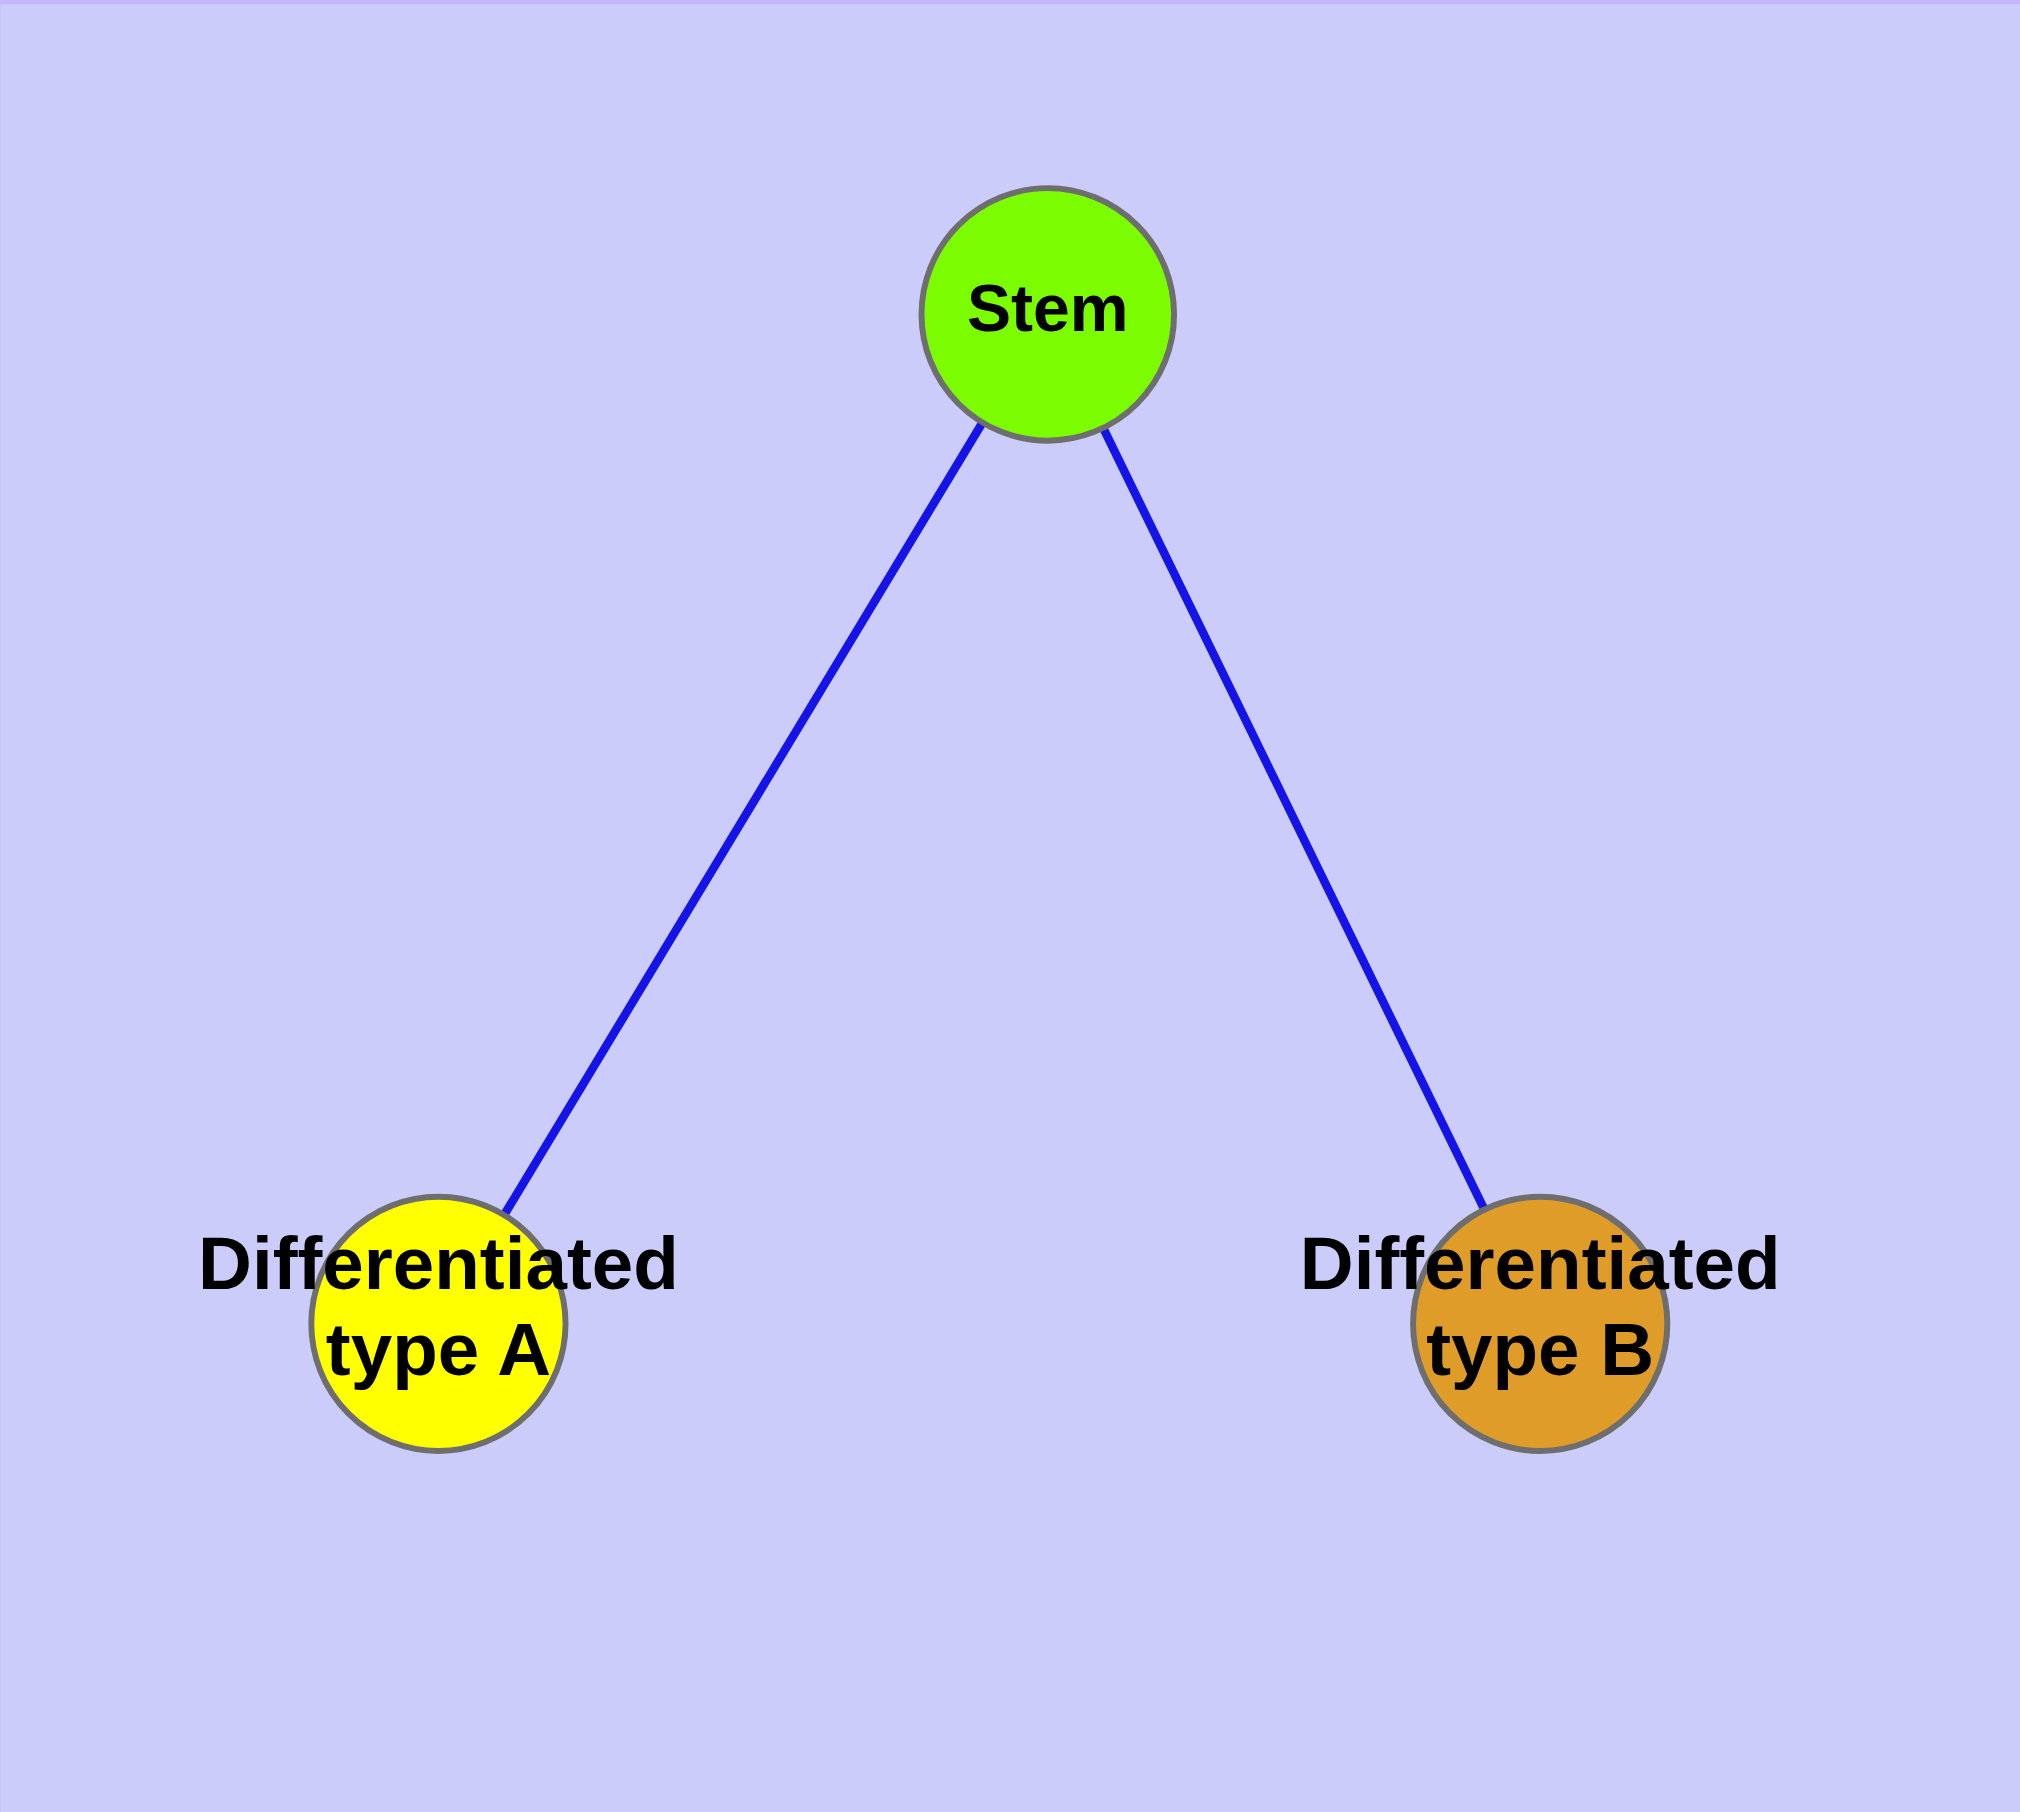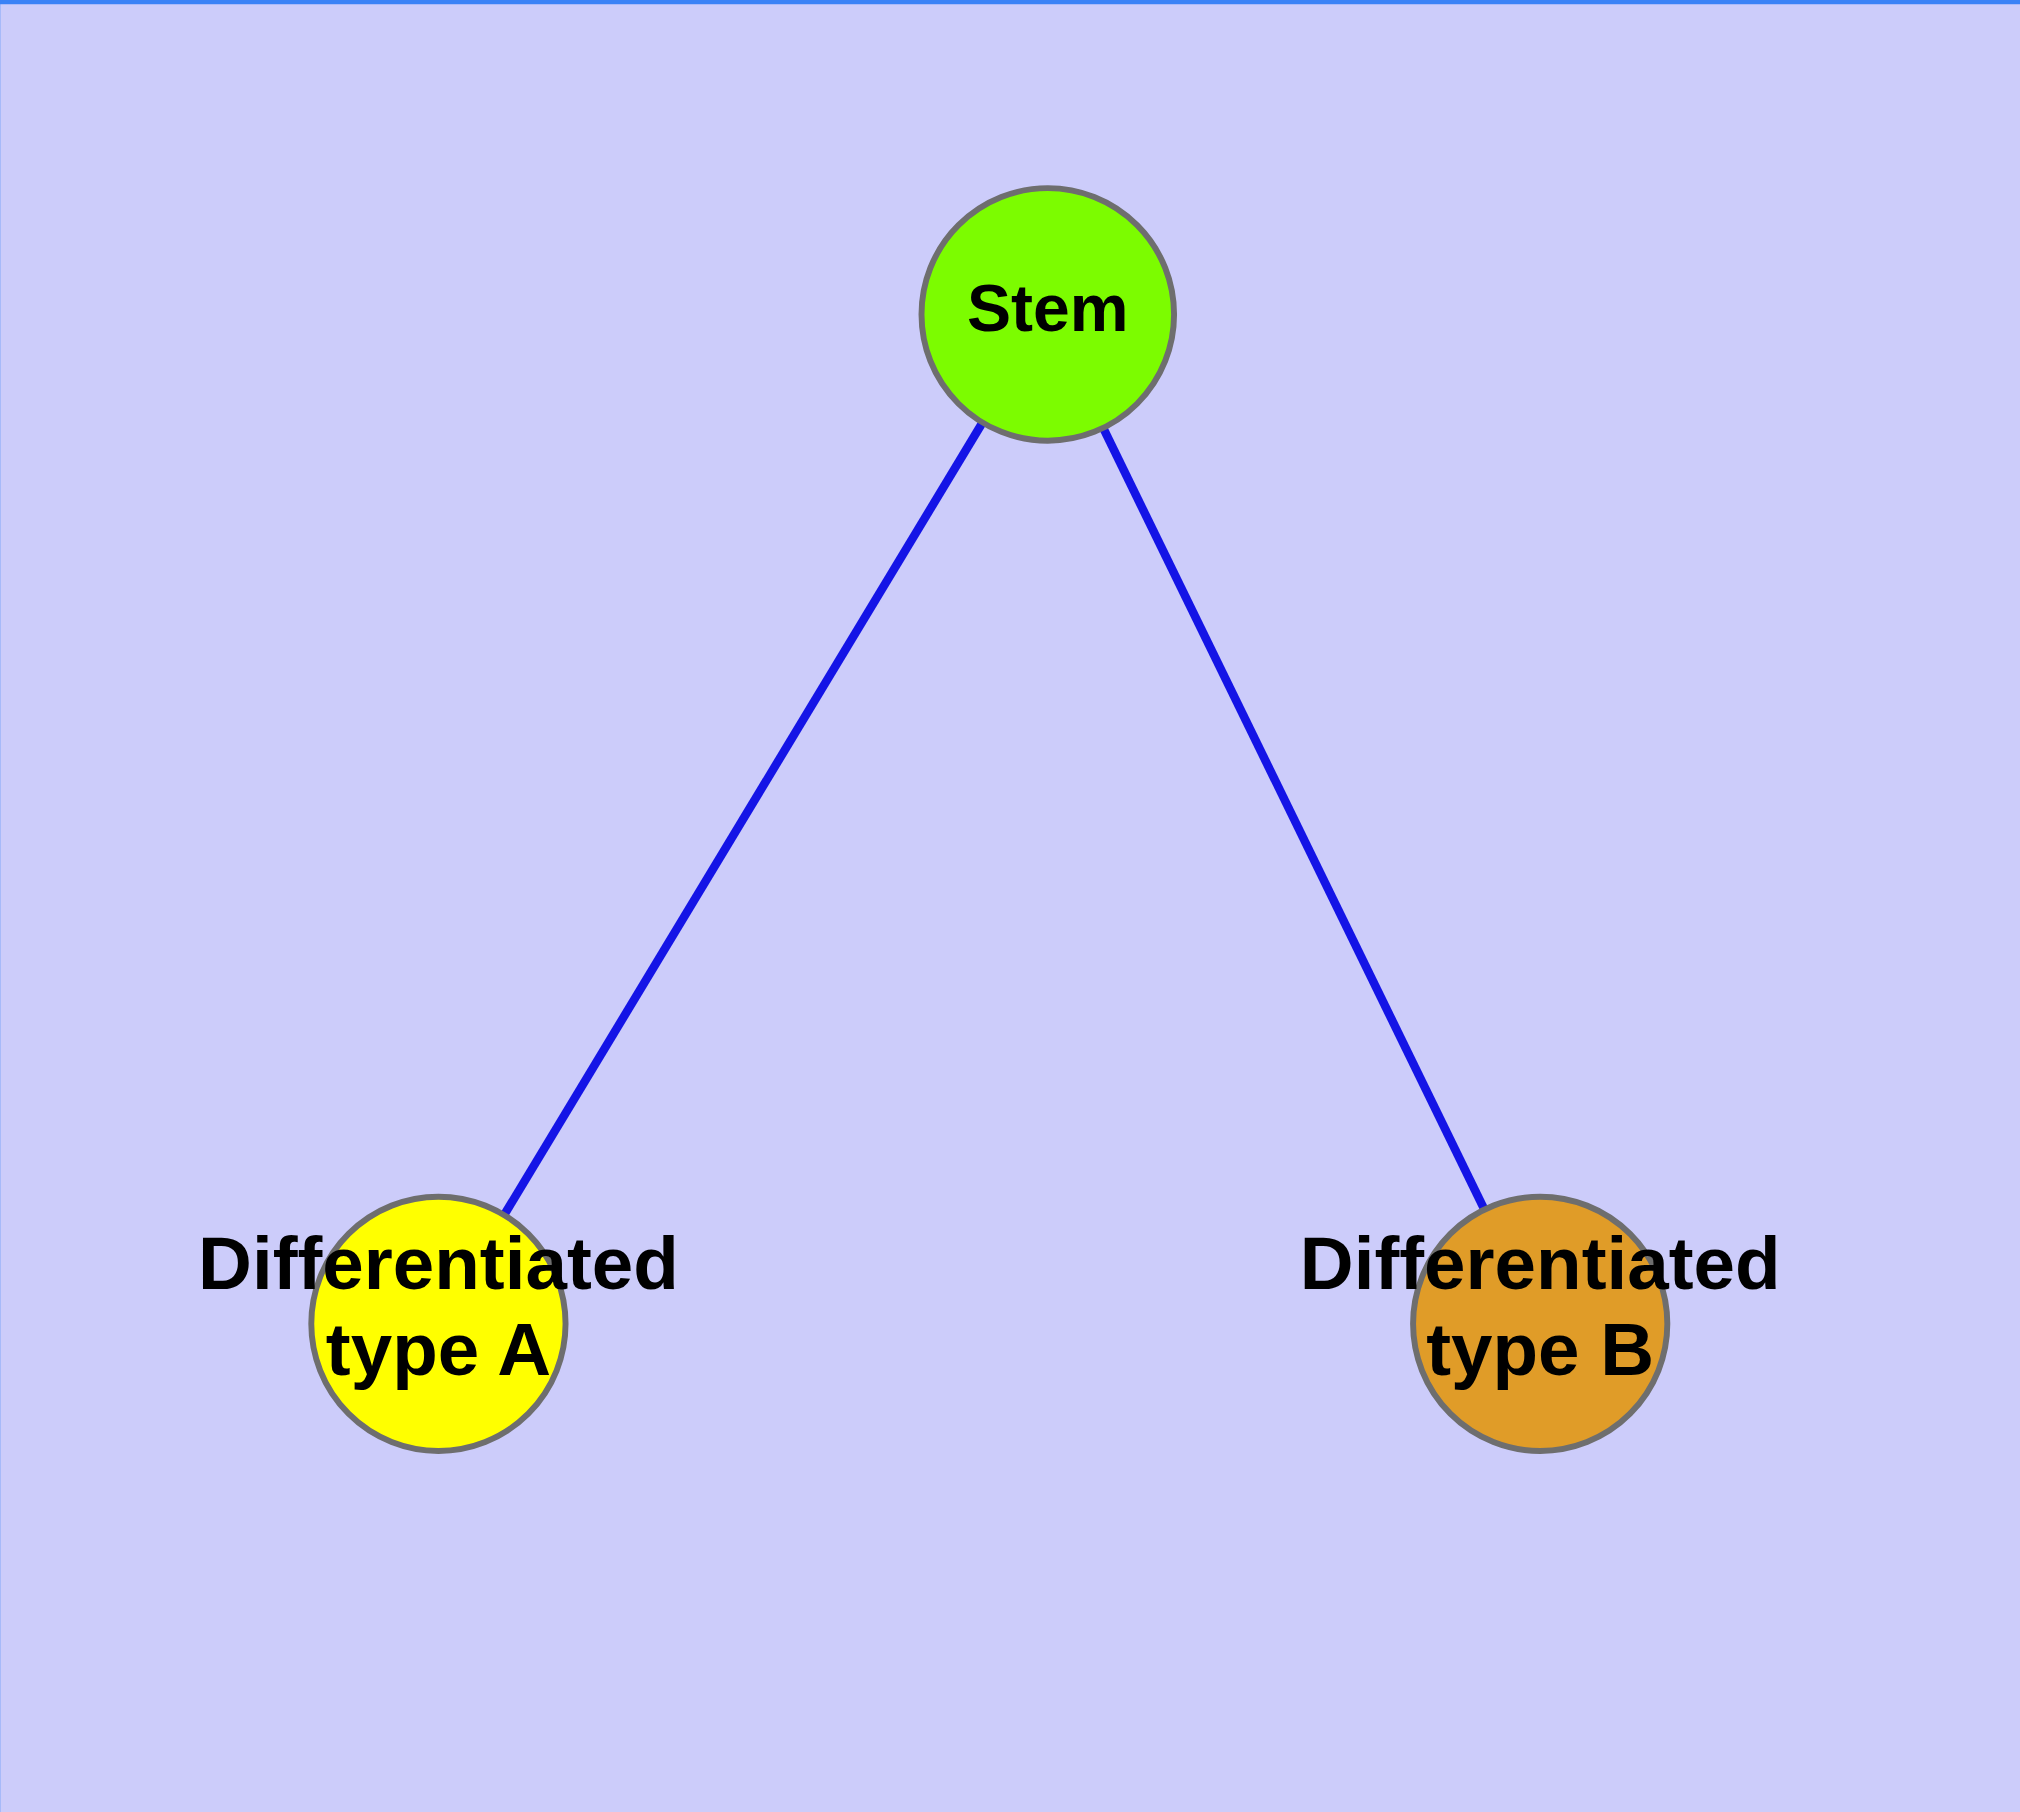--- a/index.html
+++ b/index.html
@@ -41,21 +41,21 @@
     stroke: #6e6e6e;
     stroke-width: 7;
   }
   .edge-line {
     stroke-linecap: butt;
   }
 </style>
 </head>
 <body>
 
-<div id="canvas" style="width: 2021px; height: 1812px; background: #3b82f6;">
+<div id="canvas" style="width: 2021px; height: 1812px; background: #c4b5fd;">
   <svg id="graph-svg" viewBox="0 0 2384 2138" xmlns="http://www.w3.org/2000/svg">
 
     <rect id="bg-rect" x="0" y="5" width="2384" height="2133" fill="#ccccfa"></rect>
 
     <g id="edges-group">
         <line class="edge-line" x1="1158.4770895989961" y1="499.41416729846406" x2="595.0397298036772" y2="1432.7297382528795" stroke="#1414e6" stroke-width="10"></line>
         <line class="edge-line" x1="1301.7657749519753" y1="505.8141789463042" x2="1750.7957865483447" y2="1426.2870598607205" stroke="#1414e6" stroke-width="10"></line>
       </g>
     <g id="nodes-group">
         <circle class="node-circle" cx="1236" cy="371" r="149" fill="#7cfc00" stroke="#6e6e6e" stroke-width="7"></circle>

